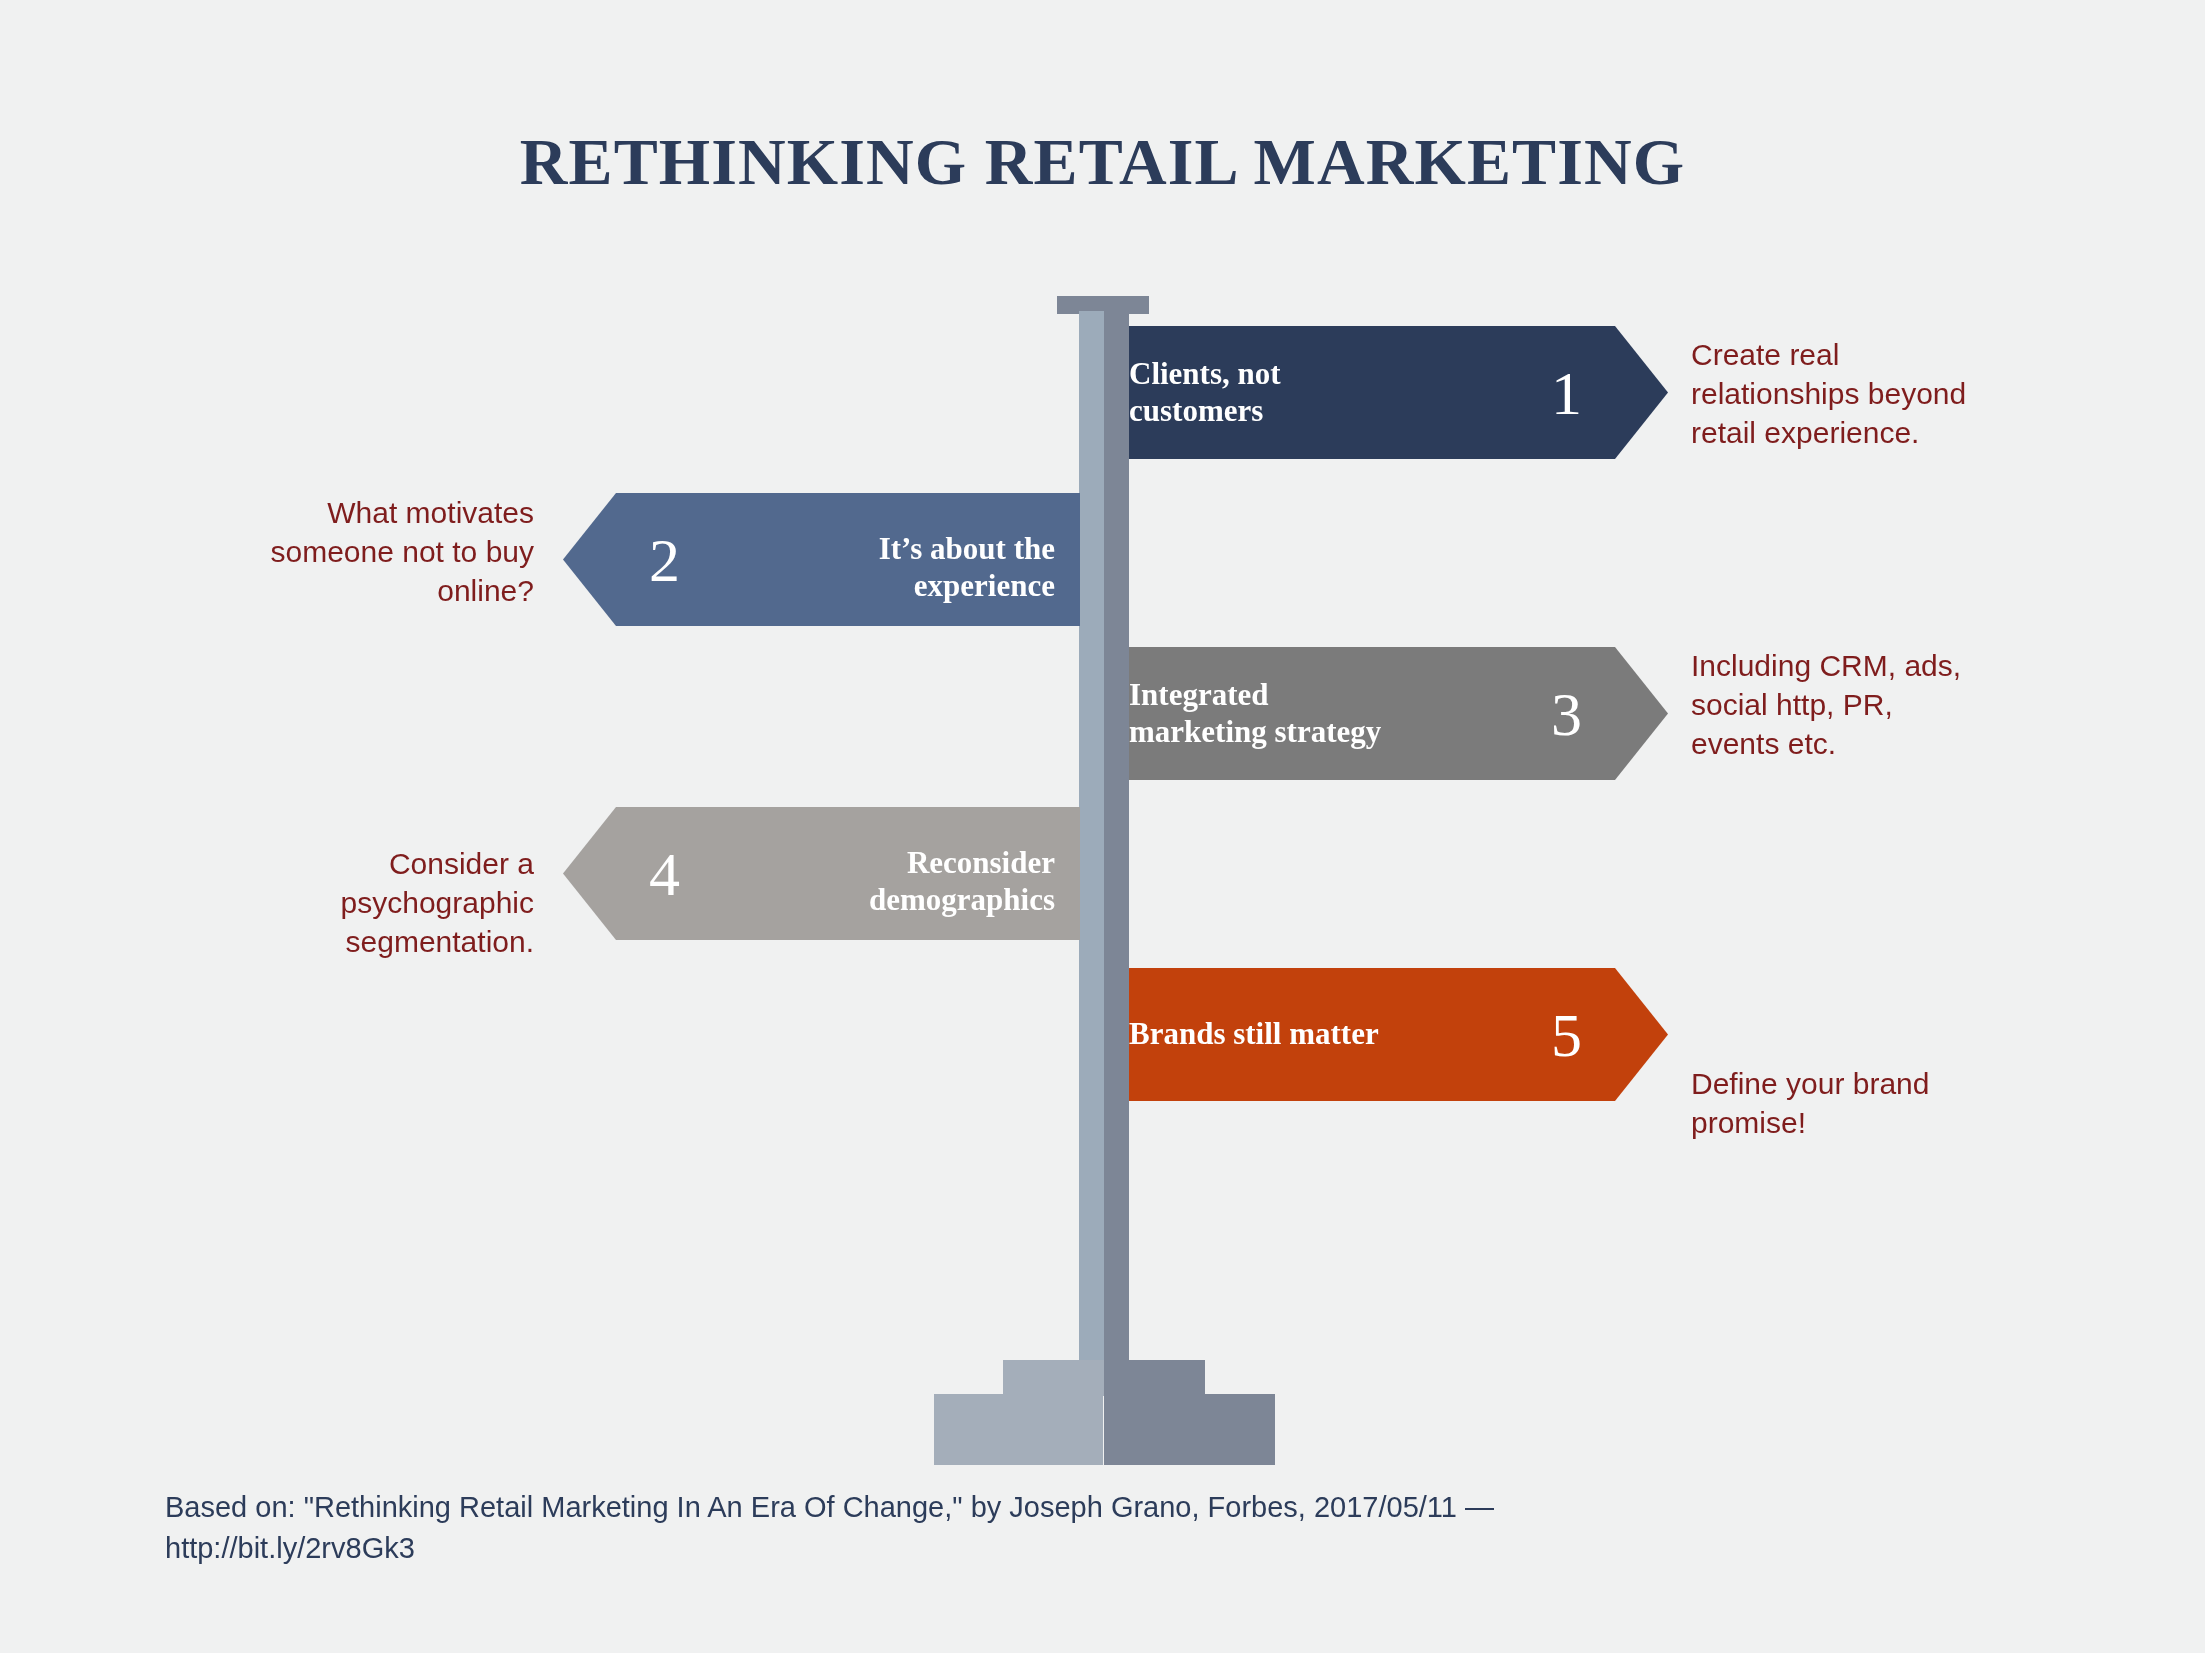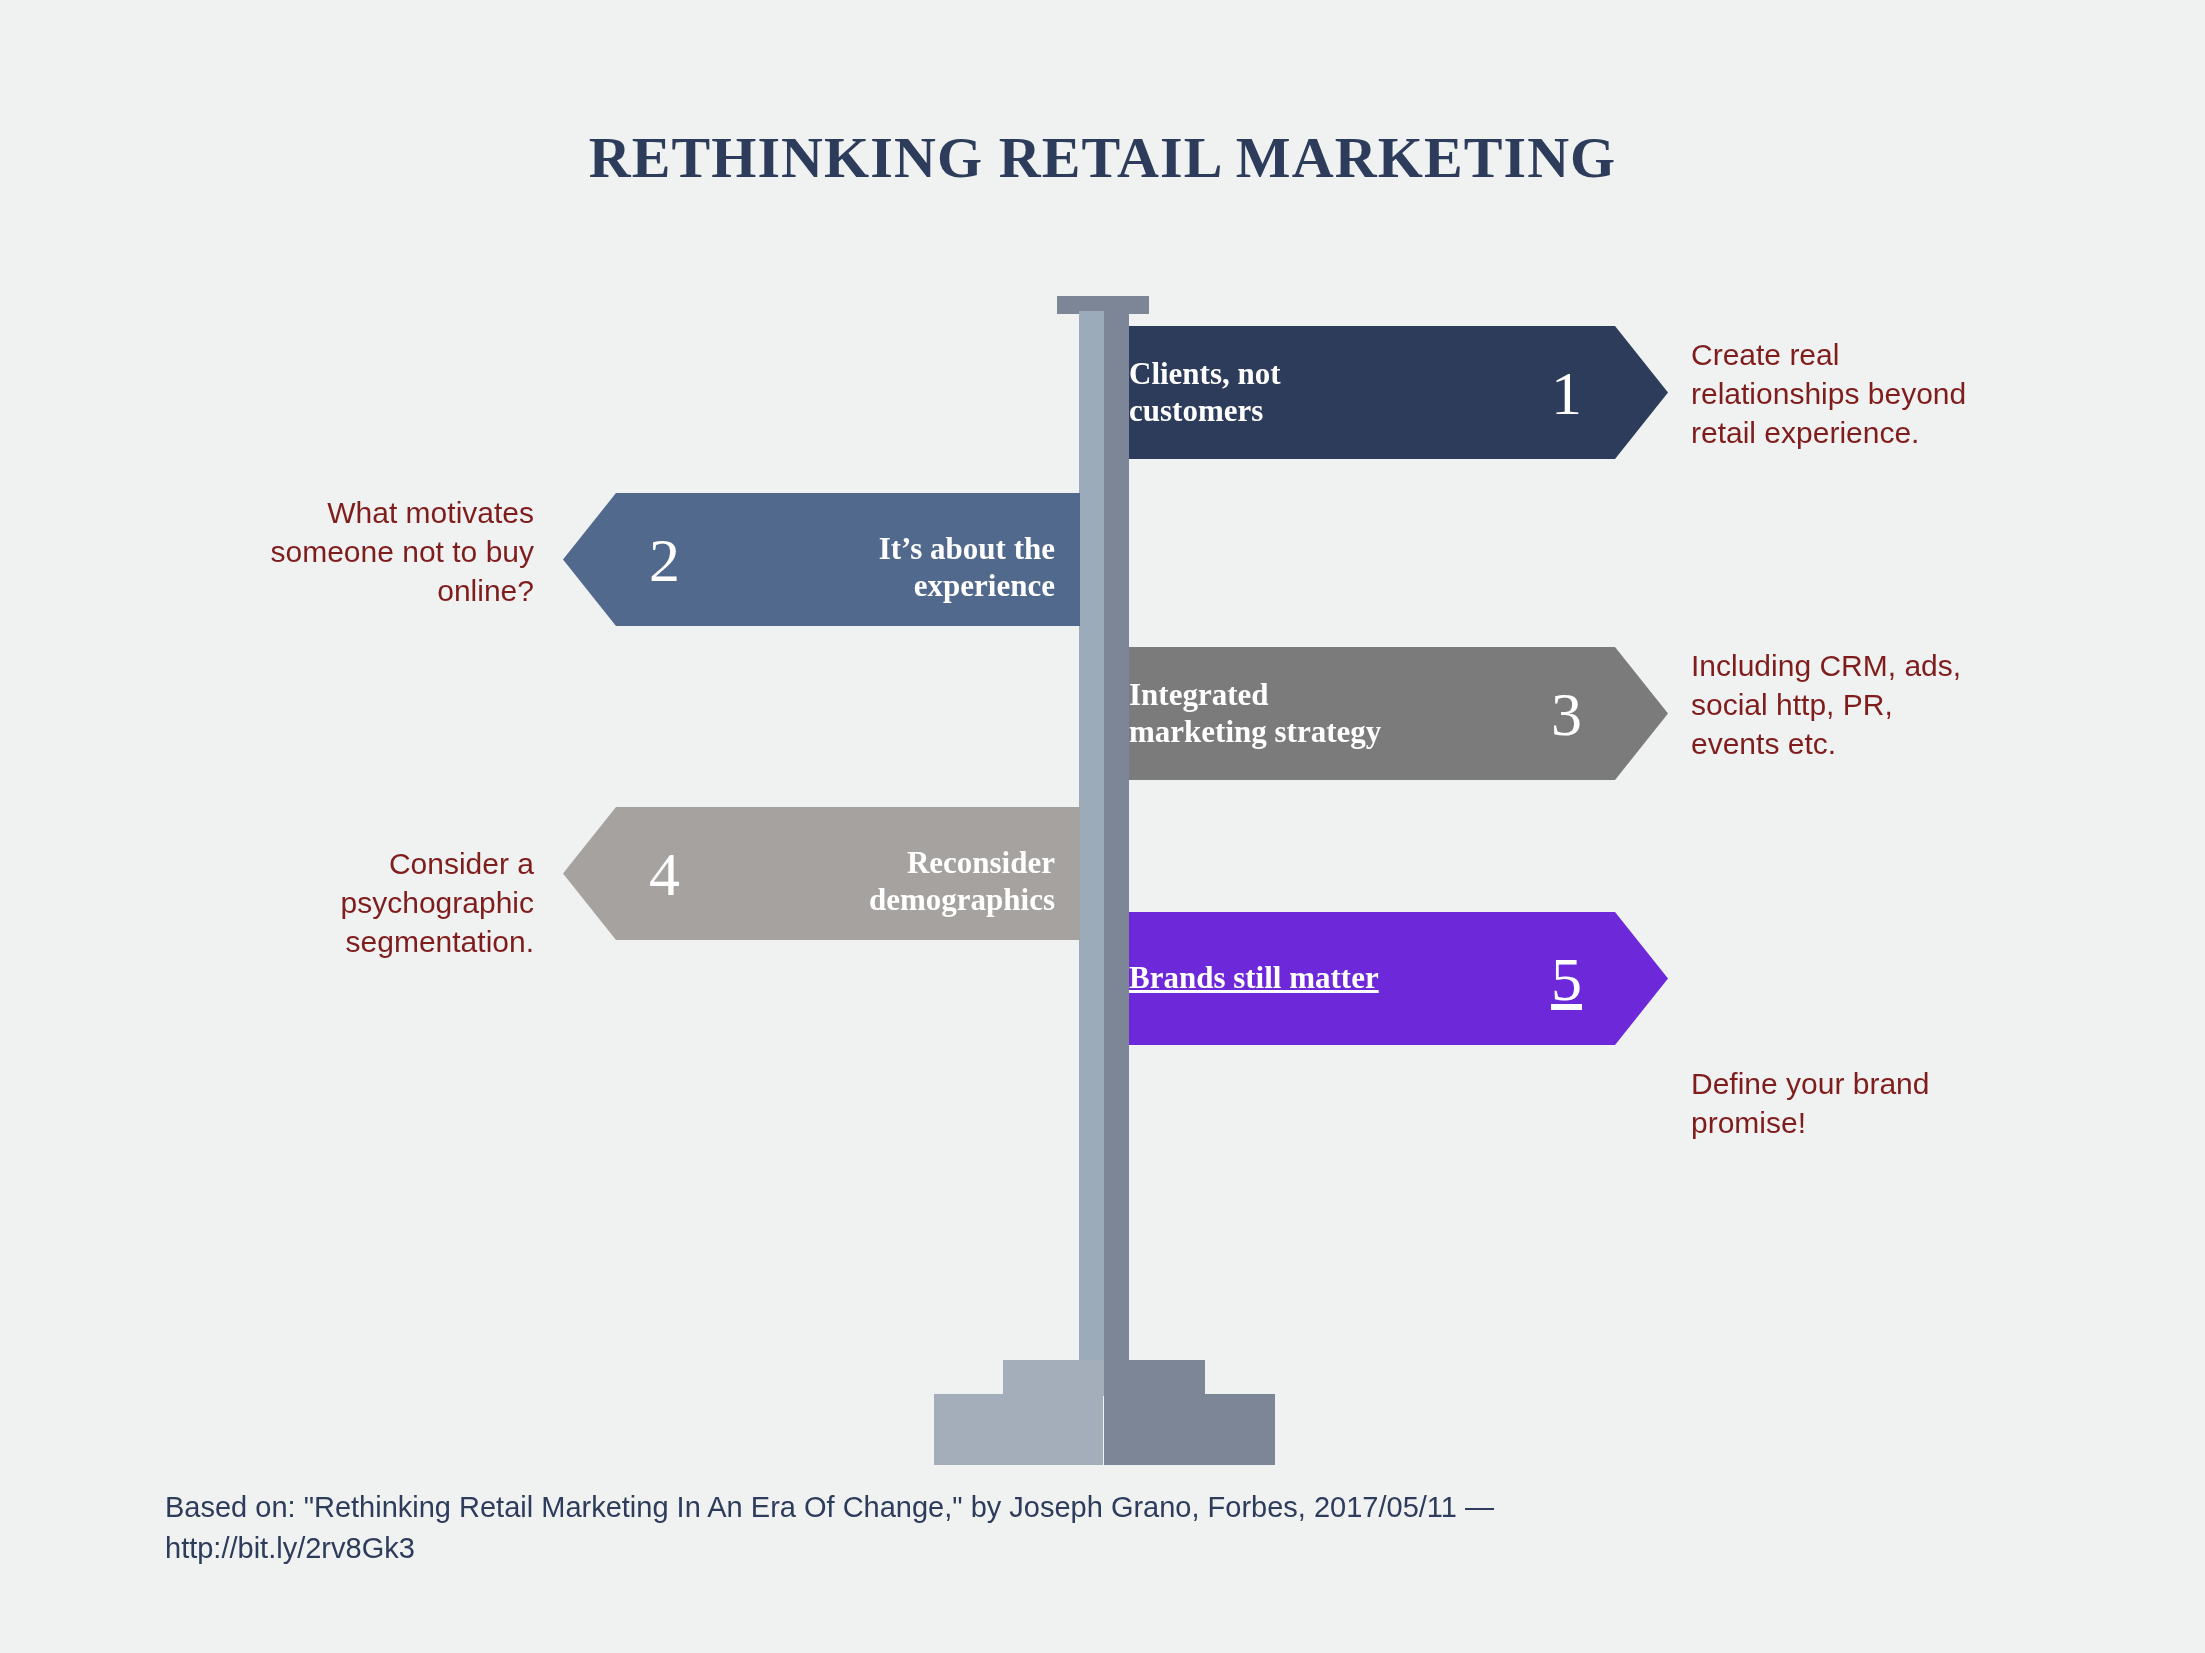--- a/index.html
+++ b/index.html
@@ -25,21 +25,21 @@
 
   
   .title {
     position: absolute;
     left: 0;
     top: 129px;
     width: 2205px;
     text-align: center;
     font-family: "Liberation Serif", "DejaVu Serif", serif;
     font-weight: bold;
-    font-size: 58px;
+    font-size: 66px;
     letter-spacing: 1.1px;
     color: #2c3c5a;
     line-height: 1;
     white-space: nowrap;
   }
 
   
   .post-cap {
     position: absolute;
     left: 1057px;
@@ -200,21 +200,21 @@
 
   <div class="sign sign-left" id="sign-4" style="left:563px; top:807px; width:517px; height:133px; background:#a5a29f;">
     <div class="sign-num">4</div>
     <div class="sign-label">Reconsider
 demographics</div>
   </div>
   <div class="desc desc-left" style="left:195px; top:844px; width:339px;">Consider a
 psychographic
 segmentation.</div>
 
-  <div class="sign sign-right" id="sign-5" style="left:1129px; top:912px; width:539px; height:133px; background:#6d28d9;text-decoration:underline;">
+  <div class="sign sign-right" id="sign-5" style="left:1129px; top:968px; width:539px; height:133px; background:#c2410c;">
     <div class="sign-label">Brands still matter</div>
     <div class="sign-num">5</div>
   </div>
   <div class="desc desc-right" style="left:1691px; top:1044px; width:391px;margin-top:20px;">Define your brand
 promise!</div>
 
   <div class="footer">Based on: "Rethinking Retail Marketing In An Era Of Change," by Joseph Grano, Forbes, 2017/05/11 —
 http://bit.ly/2rv8Gk3</div>
 
 </div>

